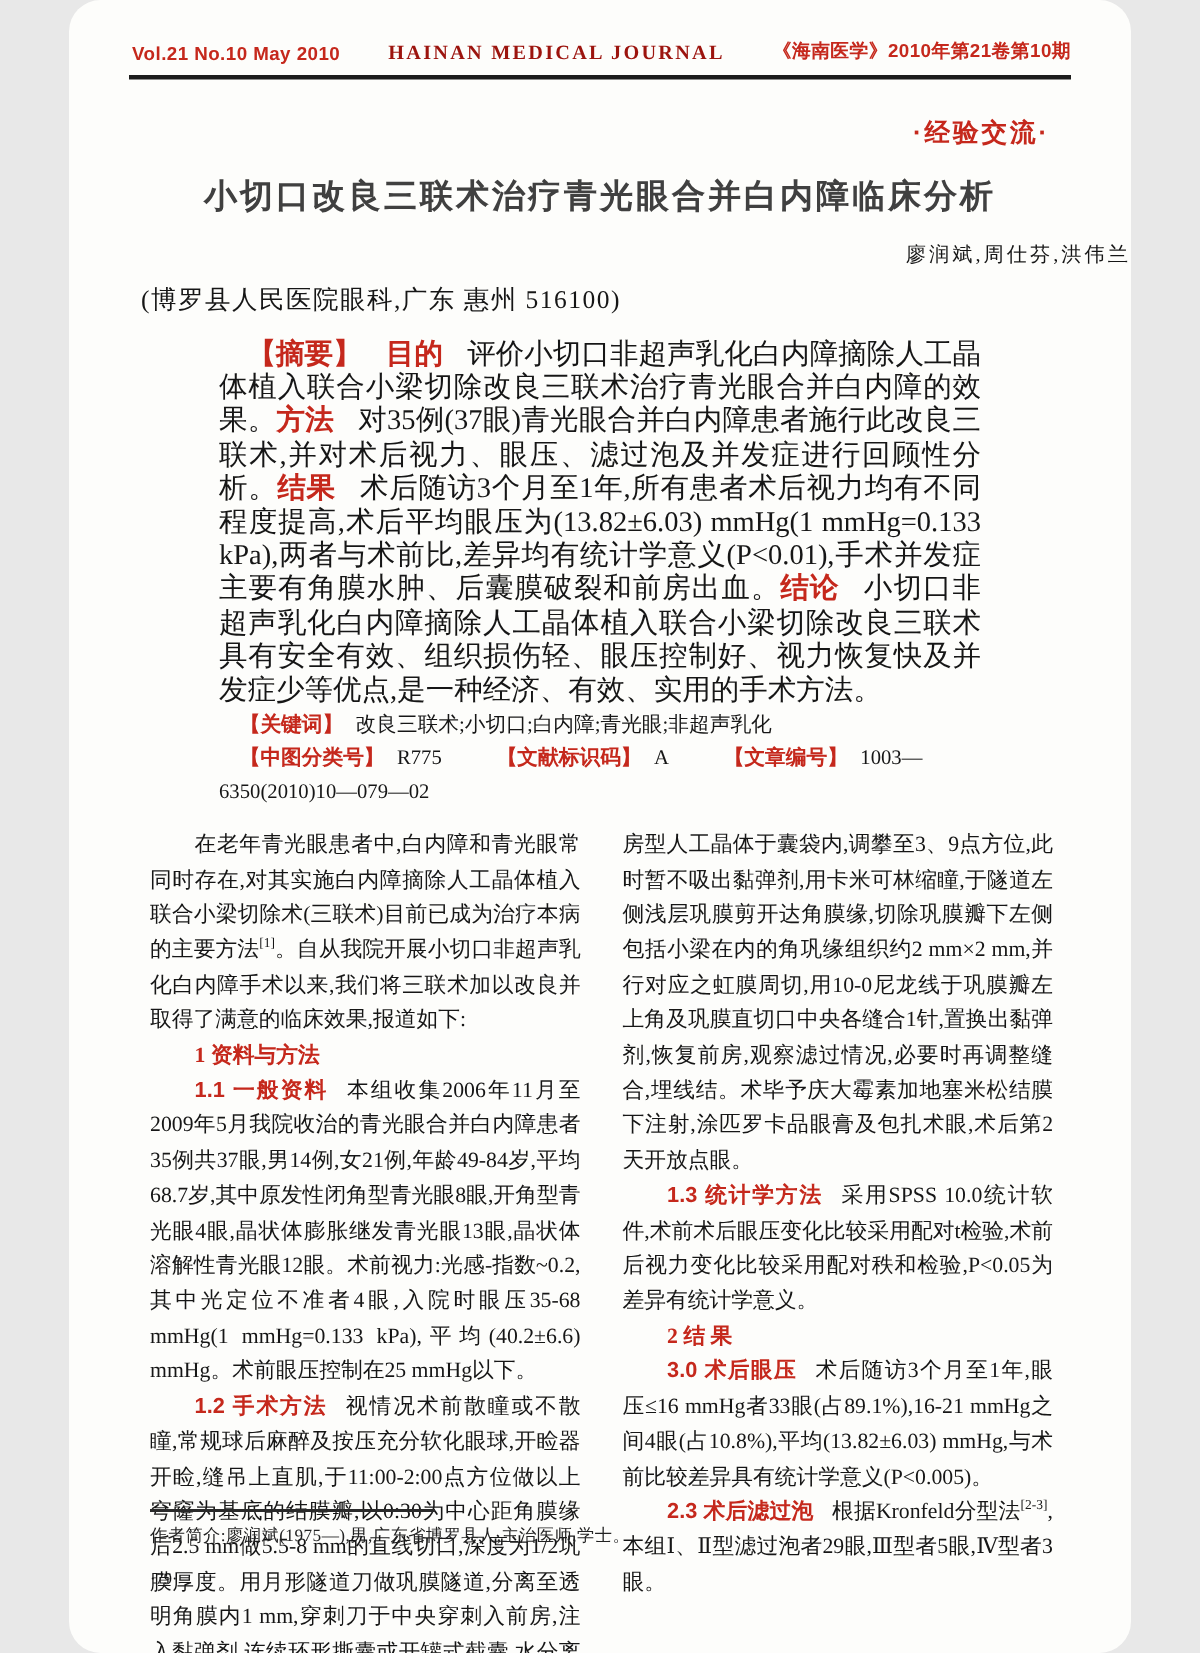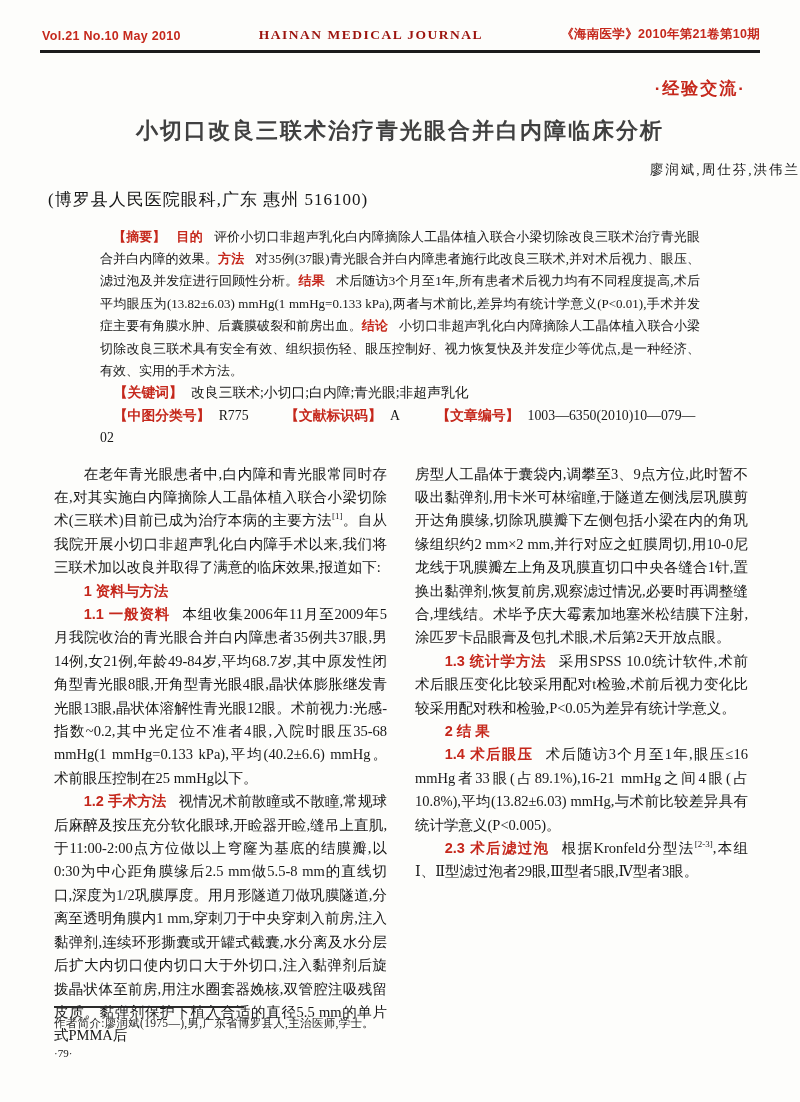--- a/index.html
+++ b/index.html
@@ -1,50 +1,50 @@
 <!DOCTYPE html>
 <html><head>
 <meta charset="utf-8">
 <style>
   html,body{margin:0;padding:0;background:#e8e8e8;}
   .page{
-    width:800px;height:1102px;margin:0 auto;background:#fdfdfb;position:relative;
-    font-family:"Liberation Serif","DejaVu Serif",serif;color:#161616;overflow:hidden;
+    width:708px;height:1102px;margin:0 auto;background:#fdfdfb;position:relative;
+    font-family:"Liberation Serif","DejaVu Serif",serif;color:#161616;overflow:hidden;border-radius:21px;
   }
   :root{--accent:#c5281c;--accent-dark:#9c140e;}
 
   
   .header{display:flex;justify-content:space-between;align-items:flex-end;padding:26px 40px 7px 42px;}
   .h-left,.h-right{font-family:"Liberation Sans","DejaVu Sans",sans-serif;font-size:12.5px;font-weight:bold;color:var(--accent);letter-spacing:.3px;}
   .h-center{font-size:13.5px;font-weight:bold;color:var(--accent-dark);letter-spacing:1.5px;}
   .rule{height:2.5px;background:#1c1c1c;margin:0 40px;}
 
   .col-label{text-align:right;padding:24px 54px 0 0;font-weight:bold;font-size:17px;color:var(--accent);
     font-family:"Liberation Sans","DejaVu Sans",sans-serif;letter-spacing:2px;}
 
   .title{text-align:center;font-size:22px;font-weight:bold;letter-spacing:2px;margin:16px 0 0;
     font-family:"Liberation Sans","DejaVu Sans",sans-serif;color:#404040;}
   .authors{text-align:right;font-size:13.5px;margin-top:15px;letter-spacing:2px;}
   .affil{text-align:left;font-size:17px;margin-top:9px;letter-spacing:1px;padding-left:48px;}
 
   
-  .abstract{margin:15px 100px 0;font-size:13px;line-height:22.4px;text-align:justify;text-indent:1em;}
+  .abstract{margin:15px 100px 0;font-size:19px;line-height:22.4px;text-align:justify;text-indent:1em;}
   .meta-line{margin:0 100px;font-size:13.8px;line-height:22.4px;text-indent:1em;}
   .meta-label{color:var(--accent);font-weight:bold;font-family:"Liberation Sans","DejaVu Sans",sans-serif;margin-right:.6em;}
   .meta-val{margin-right:2.4em;}
   .meta-val:last-child{margin-right:0;}
 
   
   .columns{display:flex;gap:28px;padding:13px 52px 0 54px;}
   .col{flex:1;font-size:14.5px;line-height:23.4px;text-align:justify;min-width:0;}
   .para{margin:0;text-indent:2.05em;}
   .type-p-cont{text-indent:0;}
   .type-h{color:var(--accent);font-weight:bold;font-family:"Liberation Sans","DejaVu Sans",sans-serif;}
   .seg-label{color:var(--accent);font-weight:bold;font-family:"Liberation Sans","DejaVu Sans",sans-serif;margin-right:.85em;}
-  .seg-head{color:var(--accent);}
+  .seg-head{color:var(--accent);font-family:Liberation Serif, serif;}
   sup.seg-sup{font-size:9px;line-height:0;}
 
   
   .footer{position:absolute;left:54px;right:52px;top:1006px;}
   .foot-rule{width:190px;height:1.5px;background:#2a2a2a;}
   .bio{font-size:11.5px;margin:8px 0 0;color:#222;letter-spacing:.3px;}
   .pageno{text-align:left;font-size:11px;margin-top:16px;padding-right:12px;color:#141414;}
 </style>
 </head>
 <body>
@@ -79,21 +79,21 @@
     <div class="col">
         <p class="para type-p"><span class="seg seg-plain">在老年青光眼患者中,白内障和青光眼常同时存在,对其实施白内障摘除人工晶体植入联合小梁切除术(三联术)目前已成为治疗本病的主要方法</span><sup class="seg seg-sup">[1]</sup><span class="seg seg-plain">。自从我院开展小切口非超声乳化白内障手术以来,我们将三联术加以改良并取得了满意的临床效果,报道如下:</span></p>
         <p class="para type-h"><span class="seg seg-head">1 资料与方法</span></p>
         <p class="para type-p"><span class="seg seg-label">1.1 一般资料</span><span class="seg seg-plain">本组收集2006年11月至2009年5月我院收治的青光眼合并白内障患者35例共37眼,男14例,女21例,年龄49-84岁,平均68.7岁,其中原发性闭角型青光眼8眼,开角型青光眼4眼,晶状体膨胀继发青光眼13眼,晶状体溶解性青光眼12眼。术前视力:光感-指数~0.2,其中光定位不准者4眼,入院时眼压35-68 mmHg(1 mmHg=0.133 kPa),平均(40.2±6.6) mmHg。术前眼压控制在25 mmHg以下。</span></p>
         <p class="para type-p"><span class="seg seg-label">1.2 手术方法</span><span class="seg seg-plain">视情况术前散瞳或不散瞳,常规球后麻醉及按压充分软化眼球,开睑器开睑,缝吊上直肌,于11:00-2:00点方位做以上穹窿为基底的结膜瓣,以0:30为中心距角膜缘后2.5 mm做5.5-8 mm的直线切口,深度为1/2巩膜厚度。用月形隧道刀做巩膜隧道,分离至透明角膜内1 mm,穿刺刀于中央穿刺入前房,注入黏弹剂,连续环形撕囊或开罐式截囊,水分离及水分层后扩大内切口使内切口大于外切口,注入黏弹剂后旋拨晶状体至前房,用注水圈套器娩核,双管腔注吸残留皮质。黏弹剂保护下植入合适的直径5.5 mm的单片式PMMA后</span></p>
       </div>
     <div class="col">
         <p class="para type-p-cont"><span class="seg seg-plain">房型人工晶体于囊袋内,调攀至3、9点方位,此时暂不吸出黏弹剂,用卡米可林缩瞳,于隧道左侧浅层巩膜剪开达角膜缘,切除巩膜瓣下左侧包括小梁在内的角巩缘组织约2 mm×2 mm,并行对应之虹膜周切,用10-0尼龙线于巩膜瓣左上角及巩膜直切口中央各缝合1针,置换出黏弹剂,恢复前房,观察滤过情况,必要时再调整缝合,埋线结。术毕予庆大霉素加地塞米松结膜下注射,涂匹罗卡品眼膏及包扎术眼,术后第2天开放点眼。</span></p>
         <p class="para type-p"><span class="seg seg-label">1.3 统计学方法</span><span class="seg seg-plain">采用SPSS 10.0统计软件,术前术后眼压变化比较采用配对t检验,术前后视力变化比较采用配对秩和检验,P&lt;0.05为差异有统计学意义。</span></p>
         <p class="para type-h"><span class="seg seg-head">2 结 果</span></p>
-        <p class="para type-p"><span class="seg seg-label">1.4 术后眼压</span><span class="seg seg-plain">术后随访3个月至1年,眼压≤16 mmHg者33眼(占89.1%),16-21 mmHg之间4眼(占10.8%),平均(13.82±6.03) mmHg,与术前比较差异具有统计学意义(P&lt;0.005)。</span></p>
+        <p class="para type-p"><span class="seg seg-label">3.0 术后眼压</span><span class="seg seg-plain">术后随访3个月至1年,眼压≤16 mmHg者33眼(占89.1%),16-21 mmHg之间4眼(占10.8%),平均(13.82±6.03) mmHg,与术前比较差异具有统计学意义(P&lt;0.005)。</span></p>
         <p class="para type-p"><span class="seg seg-label">2.3 术后滤过泡</span><span class="seg seg-plain">根据Kronfeld分型法</span><sup class="seg seg-sup">[2-3]</sup><span class="seg seg-plain">,本组Ⅰ、Ⅱ型滤过泡者29眼,Ⅲ型者5眼,Ⅳ型者3眼。</span></p>
       </div>
   </div>
 
   <div class="footer">
     <div class="foot-rule"></div>
     <p class="bio">作者简介:廖润斌(1975—),男,广东省博罗县人,主治医师,学士。</p>
     <div class="pageno">·79·</div>
   </div>
 

